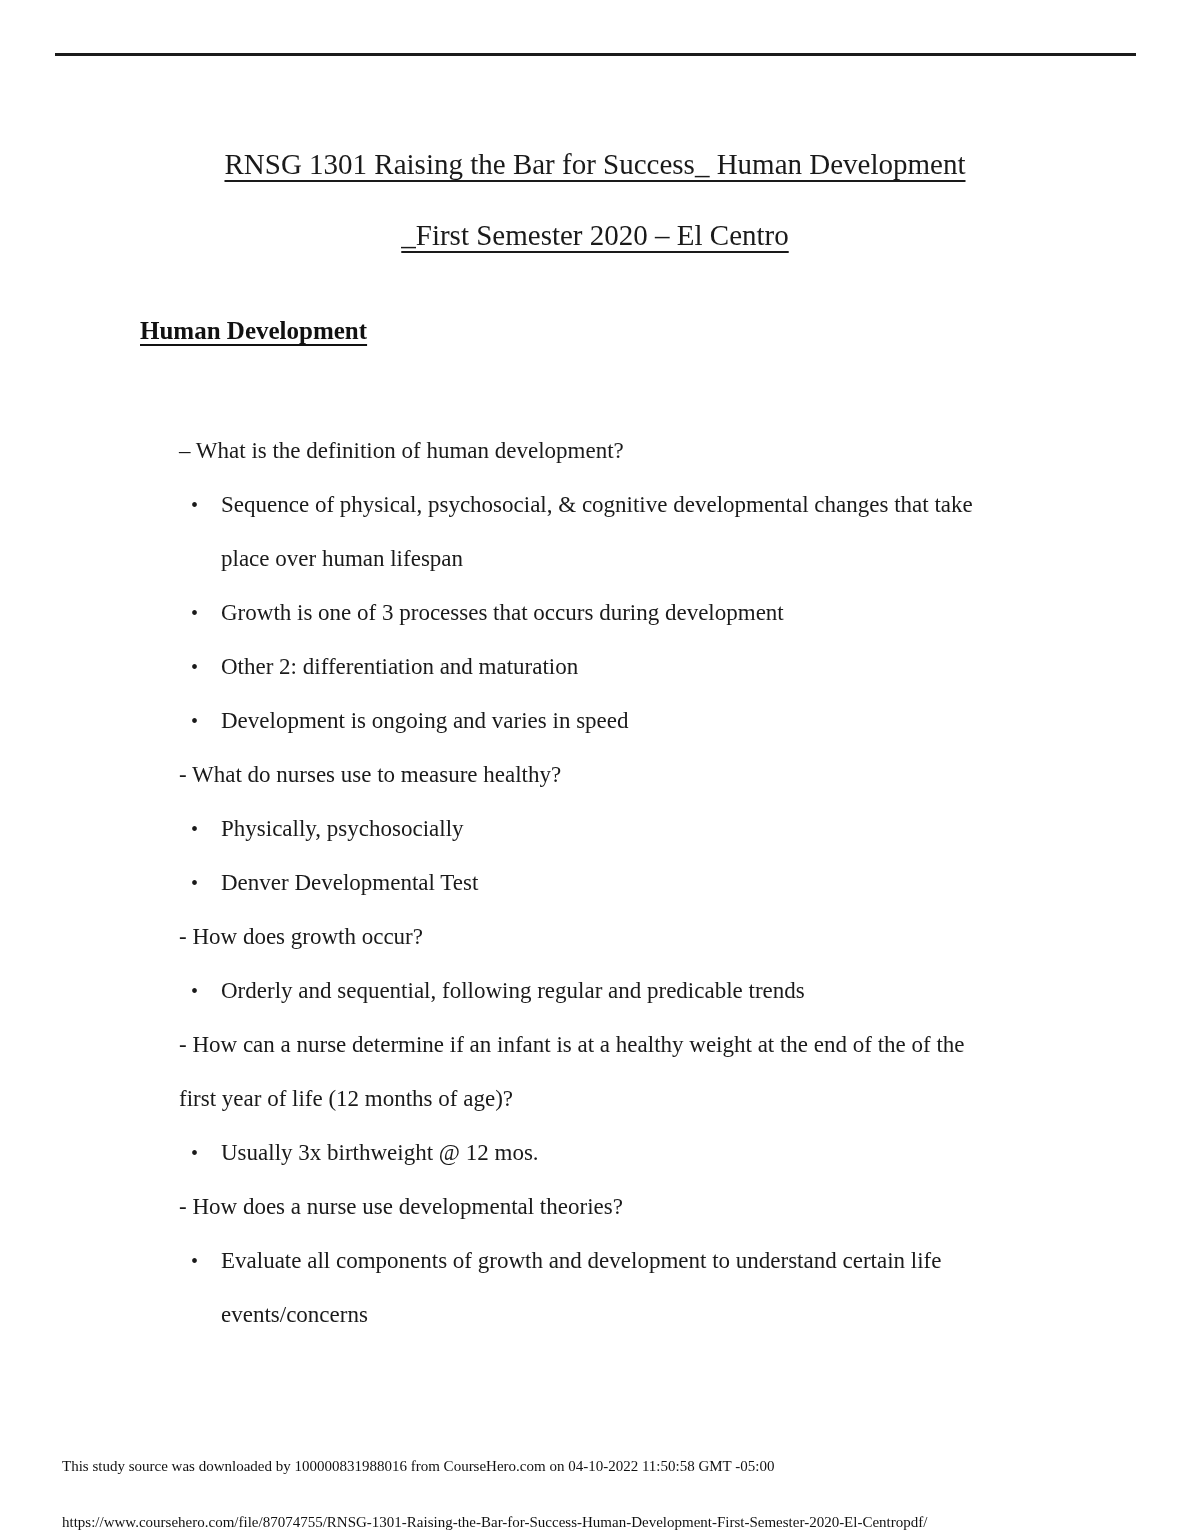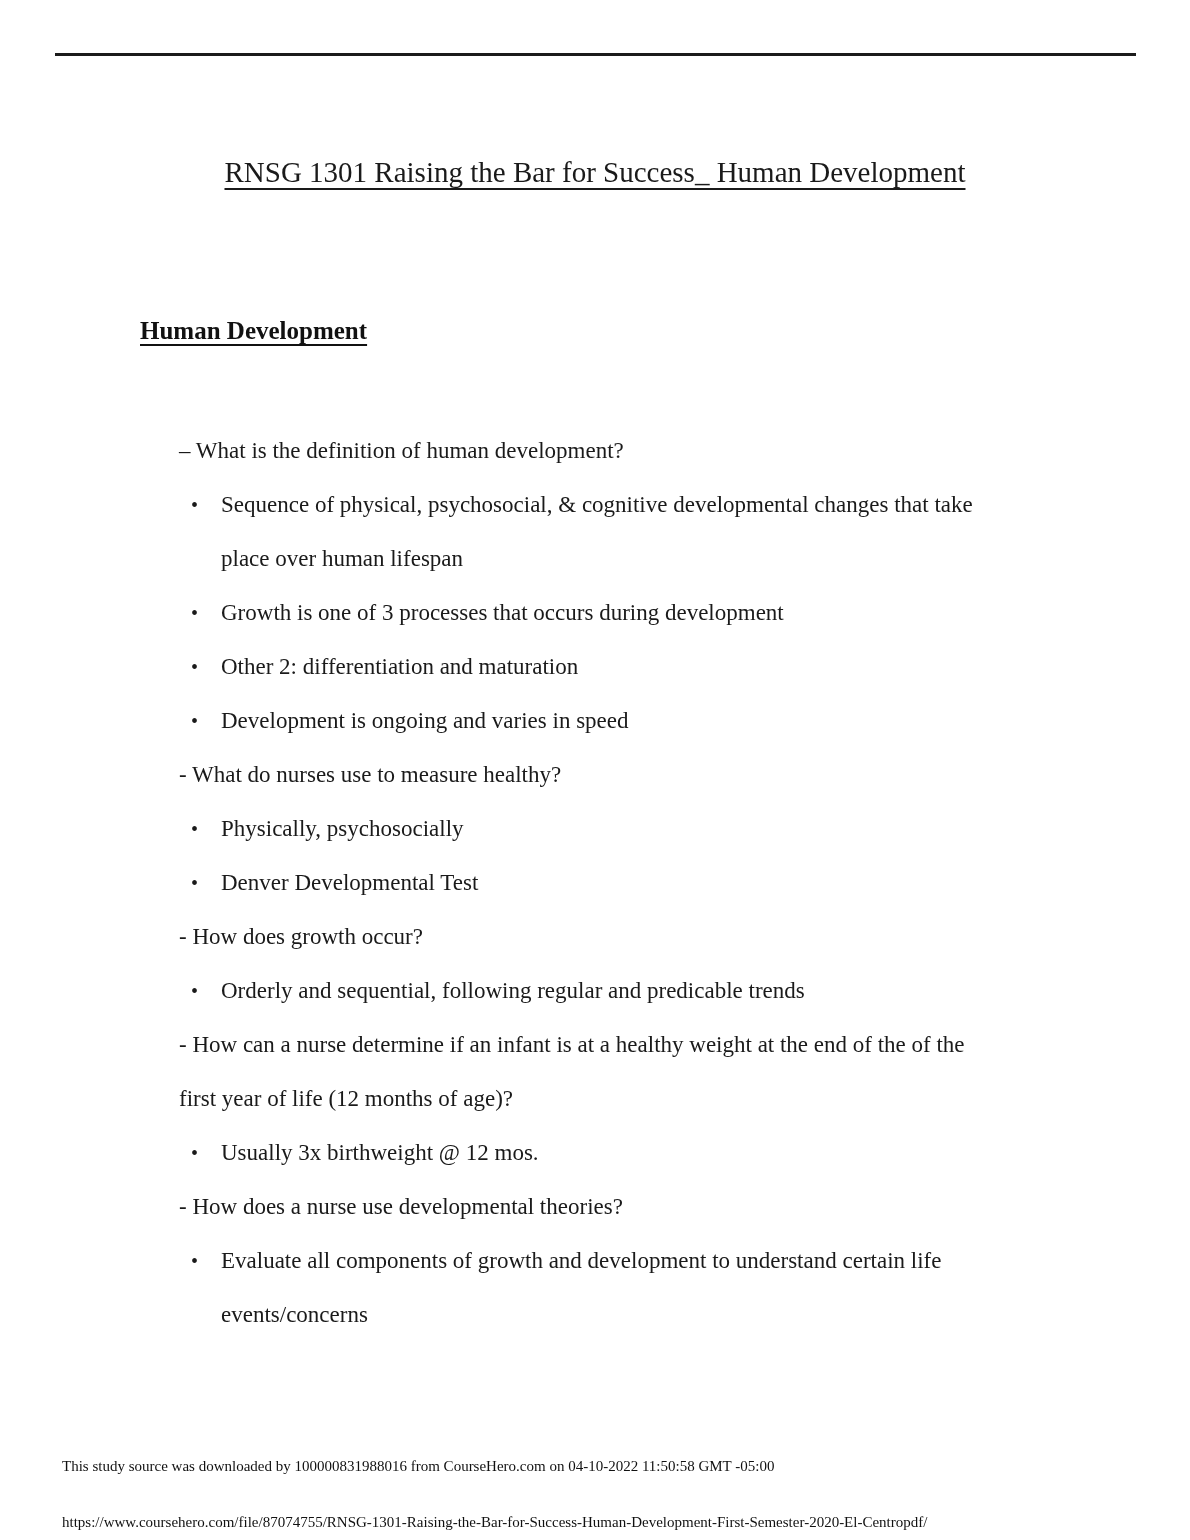--- a/index.html
+++ b/index.html
@@ -22,21 +22,21 @@
     top: 53px;
     width: 1081px;
     height: 3px;
     background: #1b1b1b;
   }
   .doc-title {
     position: absolute;
     left: 0;
     right: 0;
     top: 121px;
-    margin: 16px;
+    margin: 8px;
     text-align: center;
     font-weight: normal;
     font-size: 29px;
     line-height: 71px;
     color: #1a1a1a;
   }
   .title-line {
     display: block;
     text-decoration: underline;
     text-decoration-thickness: 2px;
@@ -100,20 +100,21 @@
 </style>
 </head>
 <body>
 
 <div class="page">
 
   <div class="top-rule"></div>
 
   <h1 class="doc-title">
     <span class="title-line">RNSG 1301 Raising the Bar for Success_ Human Development</span>
+    <span class="title-line">_First Semester 2020 – El Centro</span>
   </h1>
 
   <h2 class="section-heading">Human Development</h2>
 
   <div class="content">
       <div class="q">– What is the definition of human development?</div>
       <div class="b">
         <span class="marker">•</span>
         <span class="btext">Sequence of physical, psychosocial, &amp; cognitive developmental changes that take
 place over human lifespan</span>

